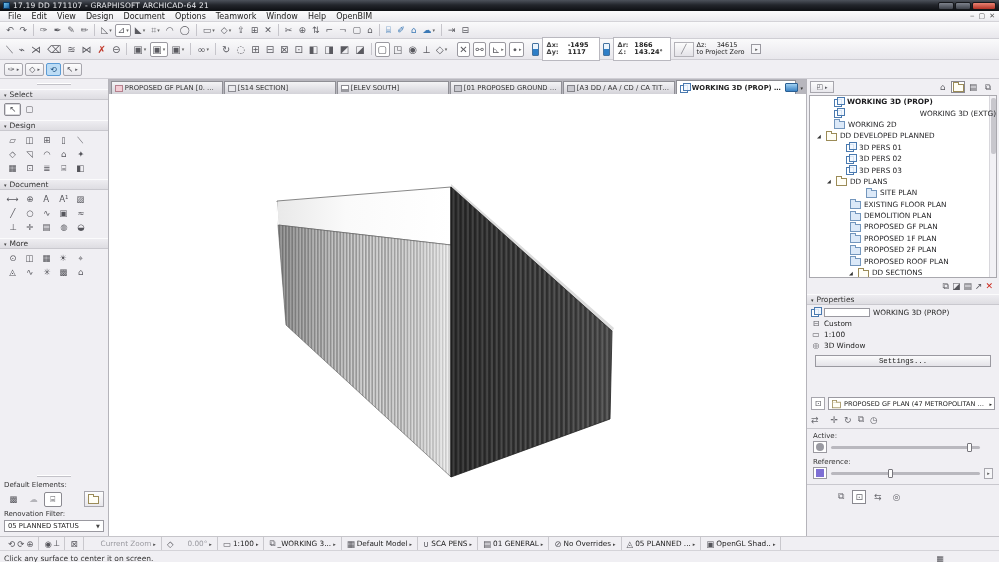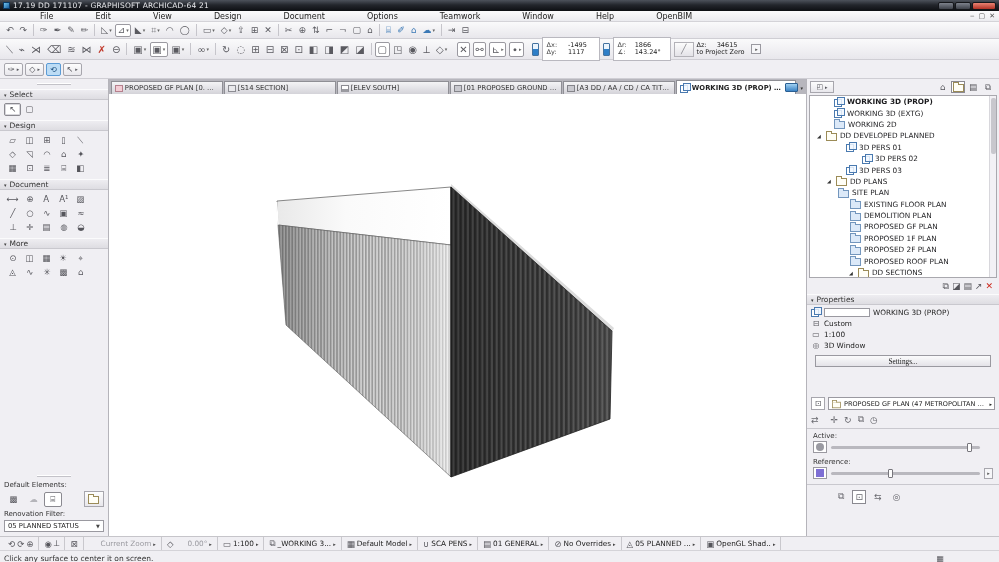--- a/index.html
+++ b/index.html
@@ -9,38 +9,38 @@
   
   .titlebar{height:11px;background:linear-gradient(#4d525b,#23262c 45%,#0d0f13);display:flex;align-items:center;padding:0 3px;color:#e9eaee;}
   .app-ico{width:7px;height:7px;background:linear-gradient(135deg,#6fc3ef,#1c5f9e);border:1px solid #0b3a66;margin-right:3px;flex:none;}
   .title-text{font-size:7.5px;letter-spacing:.2px;white-space:nowrap;}
   .winbtns{margin-left:auto;display:flex;gap:1px;}
   .wbtn{width:16px;height:8px;border:1px solid #15171b;border-radius:2px;background:linear-gradient(#7d828c,#3d4149);}
   .wbtn.close{width:24px;background:linear-gradient(#e98373,#b03125);}
 
   
   .menubar{height:11px;background:linear-gradient(#fbfbfc,#ebebef);border-bottom:1px solid #d4d3d8;display:flex;align-items:center;padding-left:3px;}
-  .menu-item{padding:0 5px;font-size:8px;color:#222;margin-left:32px;}
+  .menu-item{padding:0 5px;font-size:8px;color:#222;}
   .mdiwin{margin-left:auto;display:flex;gap:4px;padding-right:4px;color:#555;font-size:7px;}
 
   
   .tb{display:flex;align-items:center;background:linear-gradient(#fafafb,#e8e7ec);border-bottom:1px solid #cfced4;padding:0 3px;}
   .tb1{height:17px;}
   .tb2{height:21px;}
   .tbi{display:inline-flex;align-items:center;height:13px;padding:0 1.5px;margin:0 .5px;color:#5a5a60;font-size:9px;line-height:13px;border:1px solid transparent;border-radius:2px;}
   .tb2 .tbi{font-size:10px;height:15px;}
   .tbi .g{display:inline-block;}
   .tbi.boxed{border:1px solid #9a99a0;background:#fff;}
   .tbi.red .g{color:#c0392b;}
   .tbi.blu .g{color:#3a78b5;}
   .tbi .dd{font-size:5px;color:#666;margin-left:1px;}
   .tb-sep{width:1px;height:12px;background:#c6c5cb;margin:0 3px;}
   .coordwrap{display:flex;align-items:center;margin-left:6px;gap:3px;}
   .gauge{width:7px;height:13px;border:1px solid #44729f;background:linear-gradient(#eaf4fd 0 45%,#2e7ec7 45%);border-radius:1px;flex:none;}
-  .coordbox{background:#fff;border:1px solid #b9b8bf;padding:4px 4px;display:grid;grid-template-columns:auto auto;column-gap:3px;row-gap:0;font-size:6.5px;line-height:7px;color:#222;min-width:58px;}
+  .coordbox{background:#fff;border:1px solid #b9b8bf;padding:4px 4px;display:grid;grid-template-columns:auto auto;column-gap:3px;row-gap:0;font-size:6.5px;line-height:7px;color:#222;min-width:58px;font-weight:bold;}
   .coordbox .lb{color:#444;}
   .slashbtn{width:20px;height:15px;border:1px solid #b3b2b8;background:linear-gradient(#fcfcfc,#e4e3e8);display:flex;align-items:center;justify-content:center;color:#8a8a90;font-size:9px;}
   .dzblock{font-size:6.5px;line-height:7px;color:#222;display:grid;grid-template-columns:auto auto;column-gap:3px;}
   .endbtn{width:10px;height:10px;border:1px solid #9a99a0;background:#f6f6f8;font-size:5px;display:flex;align-items:center;justify-content:center;color:#555;margin-left:4px;}
 
   
   .quickbar{height:19px;background:#f0eff3;border-bottom:1px solid #cfced4;display:flex;align-items:center;padding-left:4px;gap:2px;}
   .qbtn{display:inline-flex;align-items:center;height:13px;padding:0 3px;border:1px solid #a7a6ad;background:linear-gradient(#fdfdfd,#e8e7ec);border-radius:2px;color:#55555b;font-size:8px;gap:2px;}
   .qbtn.on{background:#bcdcf5;border-color:#5b9bd5;color:#1d4f7e;}
   .qbtn .dd{font-size:5px;}
@@ -110,21 +110,21 @@
   .vscroll .thumb{position:absolute;top:2px;left:1px;width:5px;height:56px;background:#c8c7cd;border-radius:2px;}
   .actrow{height:16px;display:flex;align-items:center;justify-content:flex-end;gap:3px;padding:0 6px;}
   .actrow .aic{font-size:9px;color:#55555b;}
   .actrow .aic.red{color:#cc2a1e;font-weight:bold;}
   .prop-h{height:11px;display:flex;align-items:center;gap:3px;background:linear-gradient(#eeedf1,#dedde2);border-top:1px solid #fbfbfc;border-bottom:1px solid #c9c8ce;padding-left:4px;font-size:7.5px;color:#333;}
   .prop-h .tri{font-size:5px;}
   .prop-body{padding:2px 4px;}
   .prow{display:flex;align-items:center;gap:3px;height:11px;font-size:7.3px;color:#222;}
   .prow .pic{width:10px;text-align:center;color:#55555b;font-size:8px;flex:none;}
   .pname input{width:46px;height:9px;border:1px solid #9a99a0;background:#fff;font-size:7px;padding:0 2px;font-family:inherit;}
-  .settings-btn{display:block;width:176px;margin:4px auto 0;height:12px;border:1px solid #9a99a0;background:linear-gradient(#fbfbfc,#e4e3e8);font-size:7.3px;color:#222;font-family:Liberation Serif, serif;}
+  .settings-btn{display:block;width:176px;margin:4px auto 0;height:12px;border:1px solid #9a99a0;background:linear-gradient(#fbfbfc,#e4e3e8);font-size:7.3px;color:#222;font-family:Liberation Mono, monospace;}
   .tracegap{height:26px;}
   .tracedrop{display:flex;align-items:center;gap:3px;padding:0 4px;height:17px;}
   .tr-cube{width:14px;height:13px;border:1px solid #a7a6ad;background:#fff;display:flex;align-items:center;justify-content:center;color:#55555b;font-size:8px;flex:none;}
   .tr-select{flex:1;height:13px;background:#fff;border:1px solid #9a99a0;display:flex;align-items:center;gap:2px;padding:0 2px;font-size:6.5px;color:#222;overflow:hidden;white-space:nowrap;}
   .tr-select .dd{margin-left:auto;font-size:5px;}
   .tracetools{display:flex;align-items:center;gap:6px;padding:2px 6px 3px 4px;border-bottom:1px solid #c9c8ce;}
   .tracetools .tic{font-size:9px;color:#6a6a70;}
   .tracetools .tic:first-child{margin-right:6px;}
   .sliderrow{padding:1px 6px 2px;}
   .sl-label{font-size:7px;color:#333;margin:2px 0 1px;}
@@ -711,51 +711,51 @@
         </span>
     </div>
     <div class="tree" id="nav-tree">
       <div class="vscroll">
           <div class="thumb"></div>
         </div>
     <div class="trow" style="padding-left: 24px;">
           <span class="icn cube"></span>
           <span class="tlab b">WORKING 3D (PROP)</span>
         </div>
-        <div class="trow" style="padding-left: 24px;">
+        <div class="trow" style="padding-left: 24px; justify-content: space-between;">
           <span class="icn cube"></span>
           <span class="tlab">WORKING 3D (EXTG)</span>
         </div>
         <div class="trow" style="padding-left: 24px;">
           <span class="icn folderb"></span>
           <span class="tlab">WORKING 2D</span>
         </div>
         <div class="trow" style="padding-left: 16px;">
           <span class="texp">◢</span>
           <span class="icn folder"></span>
           <span class="tlab">DD DEVELOPED PLANNED</span>
         </div>
         <div class="trow" style="padding-left: 36px;">
           <span class="icn cube"></span>
           <span class="tlab">3D PERS 01</span>
         </div>
-        <div class="trow" style="padding-left: 52px;">
+        <div class="trow" style="padding-left: 36px;">
           <span class="icn cube"></span>
           <span class="tlab">3D PERS 02</span>
         </div>
         <div class="trow" style="padding-left: 36px;">
           <span class="icn cube"></span>
           <span class="tlab">3D PERS 03</span>
         </div>
         <div class="trow" style="padding-left: 26px;">
           <span class="texp">◢</span>
           <span class="icn folder"></span>
           <span class="tlab">DD PLANS</span>
         </div>
-        <div class="trow" style="padding-left: 28px;">
+        <div class="trow" style="padding-left: 56px;">
           <span class="icn folderb"></span>
           <span class="tlab">SITE PLAN</span>
         </div>
         <div class="trow" style="padding-left: 40px;">
           <span class="icn folderb"></span>
           <span class="tlab">EXISTING FLOOR PLAN</span>
         </div>
         <div class="trow" style="padding-left: 40px;">
           <span class="icn folderb"></span>
           <span class="tlab">DEMOLITION PLAN</span>

